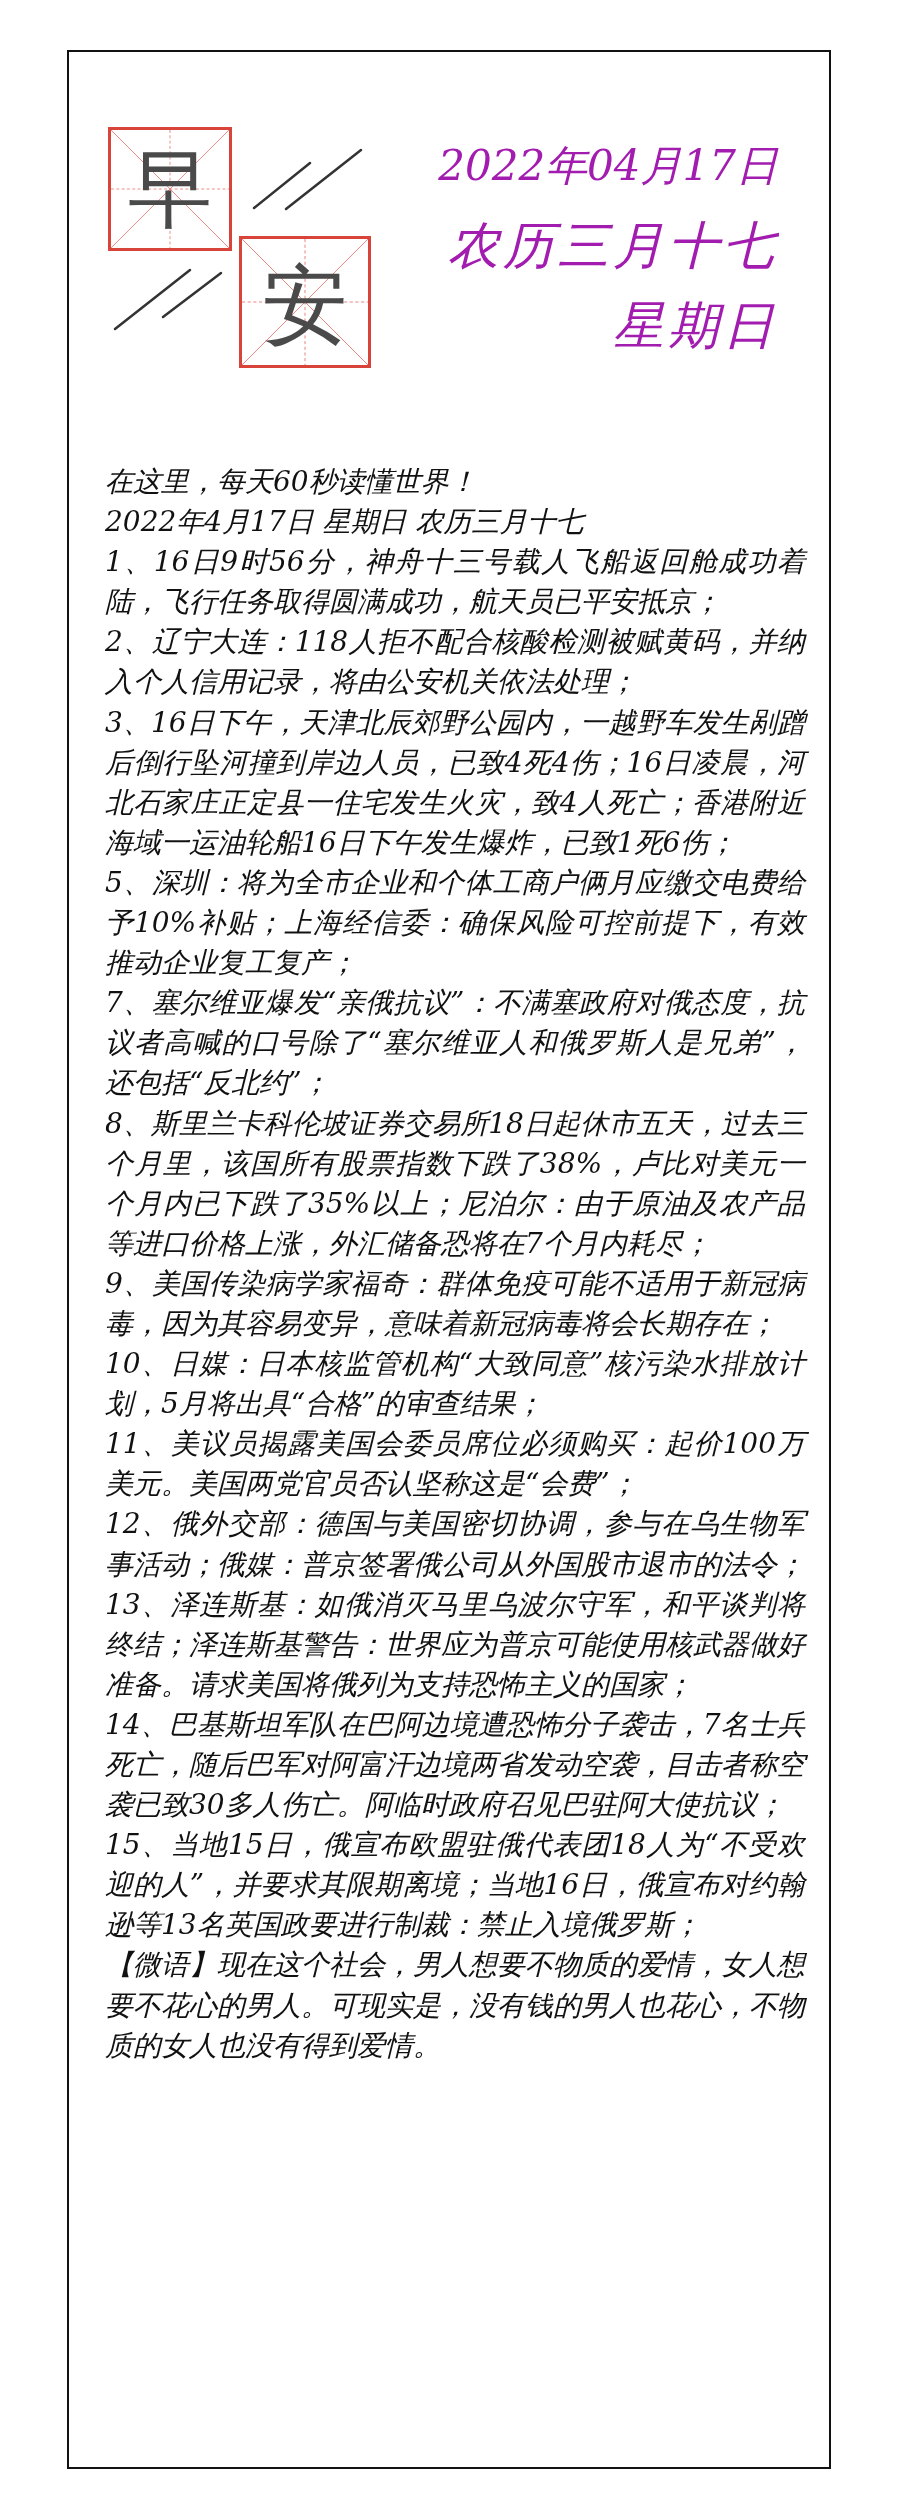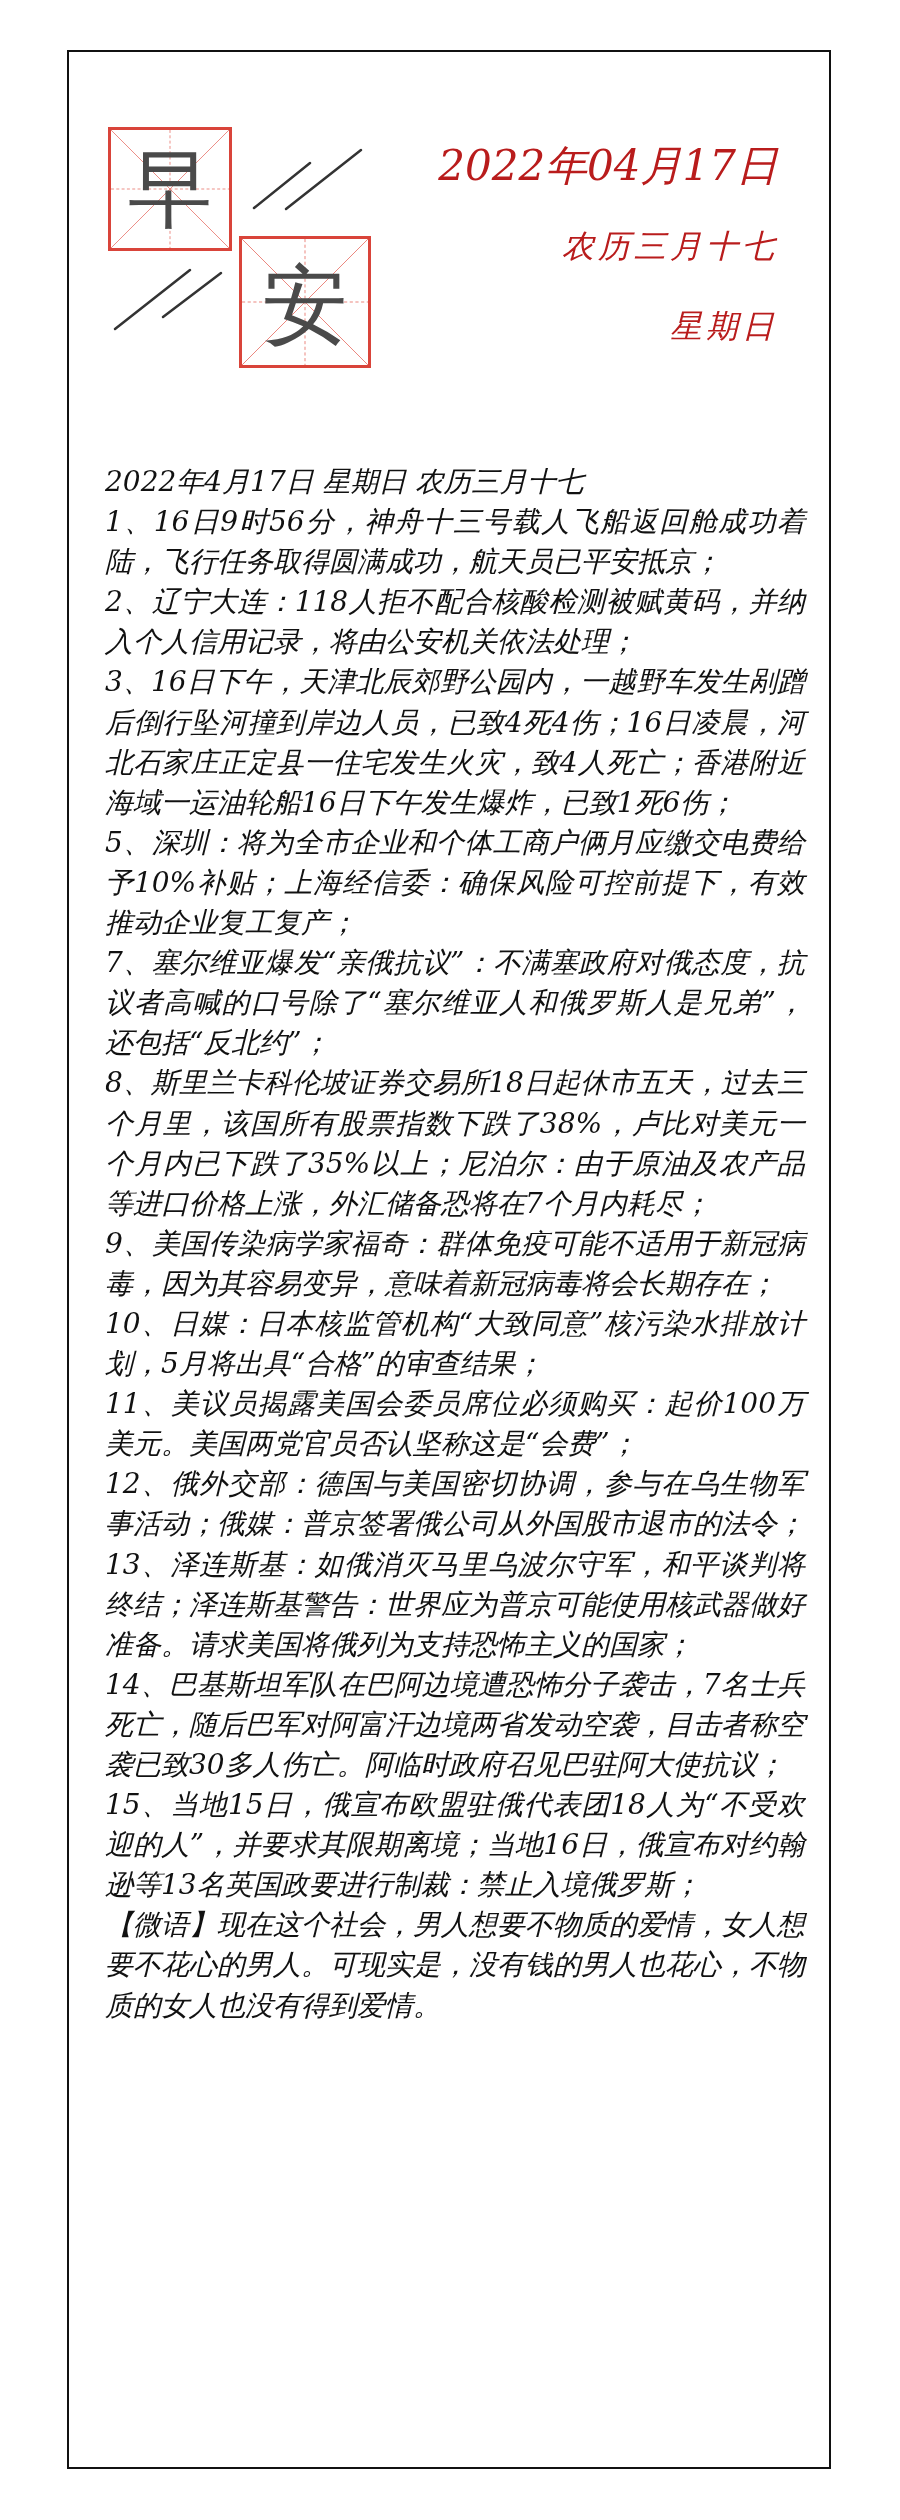--- a/index.html
+++ b/index.html
@@ -75,24 +75,24 @@
       height: 420px;
       pointer-events: none;
     }
     .date-block {
       position: absolute;
       right: 122px;
       top: 138px;
       text-align: right;
       font-family: "DejaVu Serif", "Liberation Serif", serif;
       font-style: italic;
-      color: #b91c1c;
+      color: #a21caf;
     }
     .date-line {
-      font-size: 32px;
+      font-size: 51px;
       height: 80px;
       line-height: 56px;
       white-space: nowrap;
       letter-spacing: 4px;
     }
     .date-line.date-main {
       letter-spacing: 0px;
       font-size: 42px;
     }
     .article {
@@ -151,20 +151,21 @@
   <div class="glyph">安</div>
 </div>
 
 <div class="date-block">
   <div class="date-line date-main">2022年04月17日</div>
   <div class="date-line">农历三月十七</div>
   <div class="date-line">星期日</div>
 </div>
 
 <div class="article">
+  <p>在这里，每天60秒读懂世界！</p>
   <p>2022年4月17日 星期日 农历三月十七</p>
   <p>1、16日9时56分，神舟十三号载人飞船返回舱成功着陆，飞行任务取得圆满成功，航天员已平安抵京；</p>
   <p>2、辽宁大连：118人拒不配合核酸检测被赋黄码，并纳入个人信用记录，将由公安机关依法处理；</p>
   <p>3、16日下午，天津北辰郊野公园内，一越野车发生剐蹭后倒行坠河撞到岸边人员，已致4死4伤；16日凌晨，河北石家庄正定县一住宅发生火灾，致4人死亡；香港附近海域一运油轮船16日下午发生爆炸，已致1死6伤；</p>
   <p>5、深圳：将为全市企业和个体工商户俩月应缴交电费给予10%补贴；上海经信委：确保风险可控前提下，有效推动企业复工复产；</p>
   <p>7、塞尔维亚爆发“亲俄抗议”：不满塞政府对俄态度，抗议者高喊的口号除了“塞尔维亚人和俄罗斯人是兄弟”，还包括“反北约”；</p>
   <p>8、斯里兰卡科伦坡证券交易所18日起休市五天，过去三个月里，该国所有股票指数下跌了38%，卢比对美元一个月内已下跌了35%以上；尼泊尔：由于原油及农产品等进口价格上涨，外汇储备恐将在7个月内耗尽；</p>
   <p>9、美国传染病学家福奇：群体免疫可能不适用于新冠病毒，因为其容易变异，意味着新冠病毒将会长期存在；</p>
   <p>10、日媒：日本核监管机构“大致同意”核污染水排放计划，5月将出具“合格”的审查结果；</p>
   <p>11、美议员揭露美国会委员席位必须购买：起价100万美元。美国两党官员否认坚称这是“会费”；</p>

